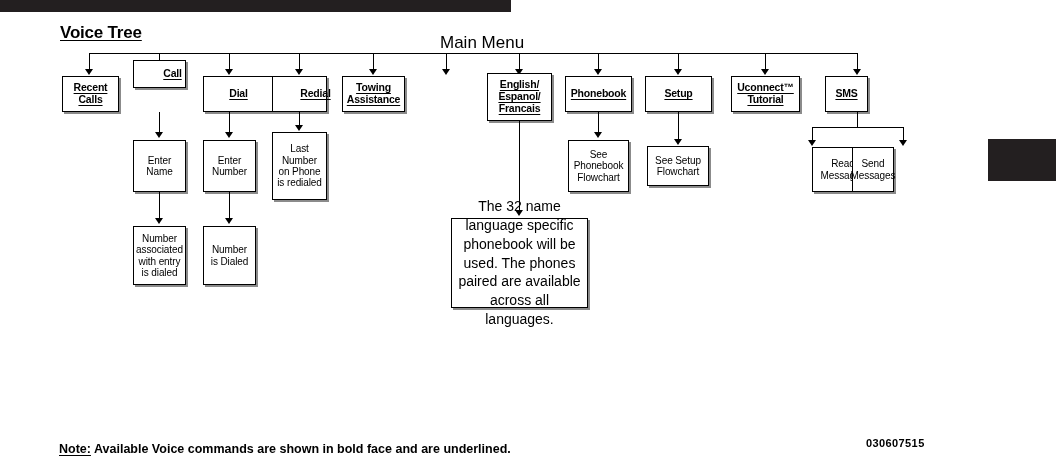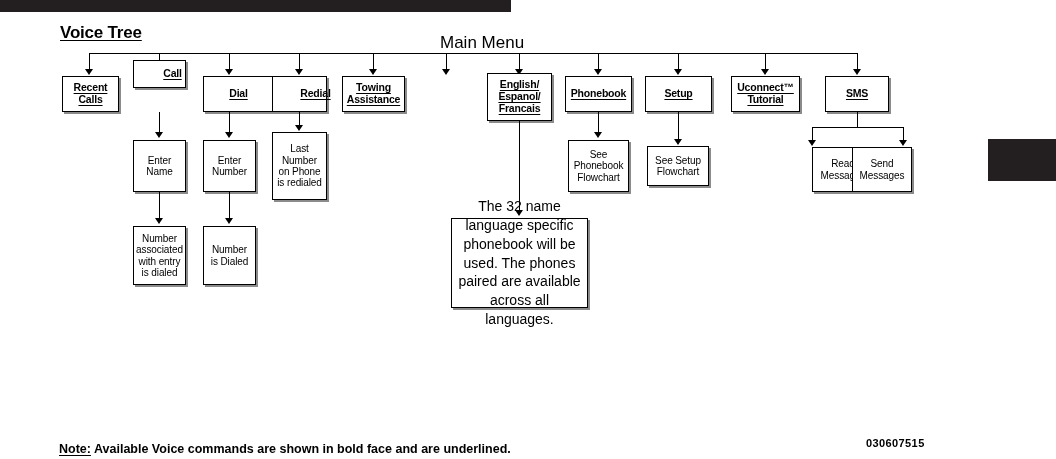--- a/index.html
+++ b/index.html
@@ -213,21 +213,21 @@
   <div class="node cmd" style="left:565px; top:76px; width:67px; height:36px;">
     <span class="label">Phonebook</span>
   </div>
   <div class="node cmd" style="left:645px; top:76px; width:67px; height:36px;justify-content:center;">
     <span class="label">Setup</span>
   </div>
   <div class="node cmd" style="left:731px; top:76px; width:69px; height:36px;">
     <span class="label">Uconnect™
 Tutorial</span>
   </div>
-  <div class="node cmd" style="left:825px; top:76px; width:64px; height:36px;">
+  <div class="node cmd" style="left:825px; top:76px; width:43px; height:36px;">
     <span class="label">SMS</span>
   </div>
 
   <div class="vline" style="left:159px; top:112px; height:21px;"></div>
   <div class="arrow-down" style="left:155px; top:132px;"></div>
 
   <div class="vline" style="left:229px; top:112px; height:21px;"></div>
   <div class="arrow-down" style="left:225px; top:132px;"></div>
 
   <div class="vline" style="left:299px; top:112px; height:14px;"></div>
@@ -269,21 +269,21 @@
 Flowchart</span>
   </div>
   <div class="node plain" style="left:647px; top:146px; width:62px; height:40px;">
     <span class="label">See Setup
 Flowchart</span>
   </div>
   <div class="node plain" style="left:812px; top:147px; width:62px; height:45px;">
     <span class="label">Read
 Messages</span>
   </div>
-  <div class="node plain" style="left:852px; top:147px; width:60px; height:45px;">
+  <div class="node plain" style="left:852px; top:147px; width:42px; height:45px;">
     <span class="label">Send
 Messages</span>
   </div>
 
   <div class="vline" style="left:159px; top:192px; height:27px;"></div>
   <div class="arrow-down" style="left:155px; top:218px;"></div>
 
   <div class="vline" style="left:229px; top:192px; height:27px;"></div>
   <div class="arrow-down" style="left:225px; top:218px;"></div>
 

